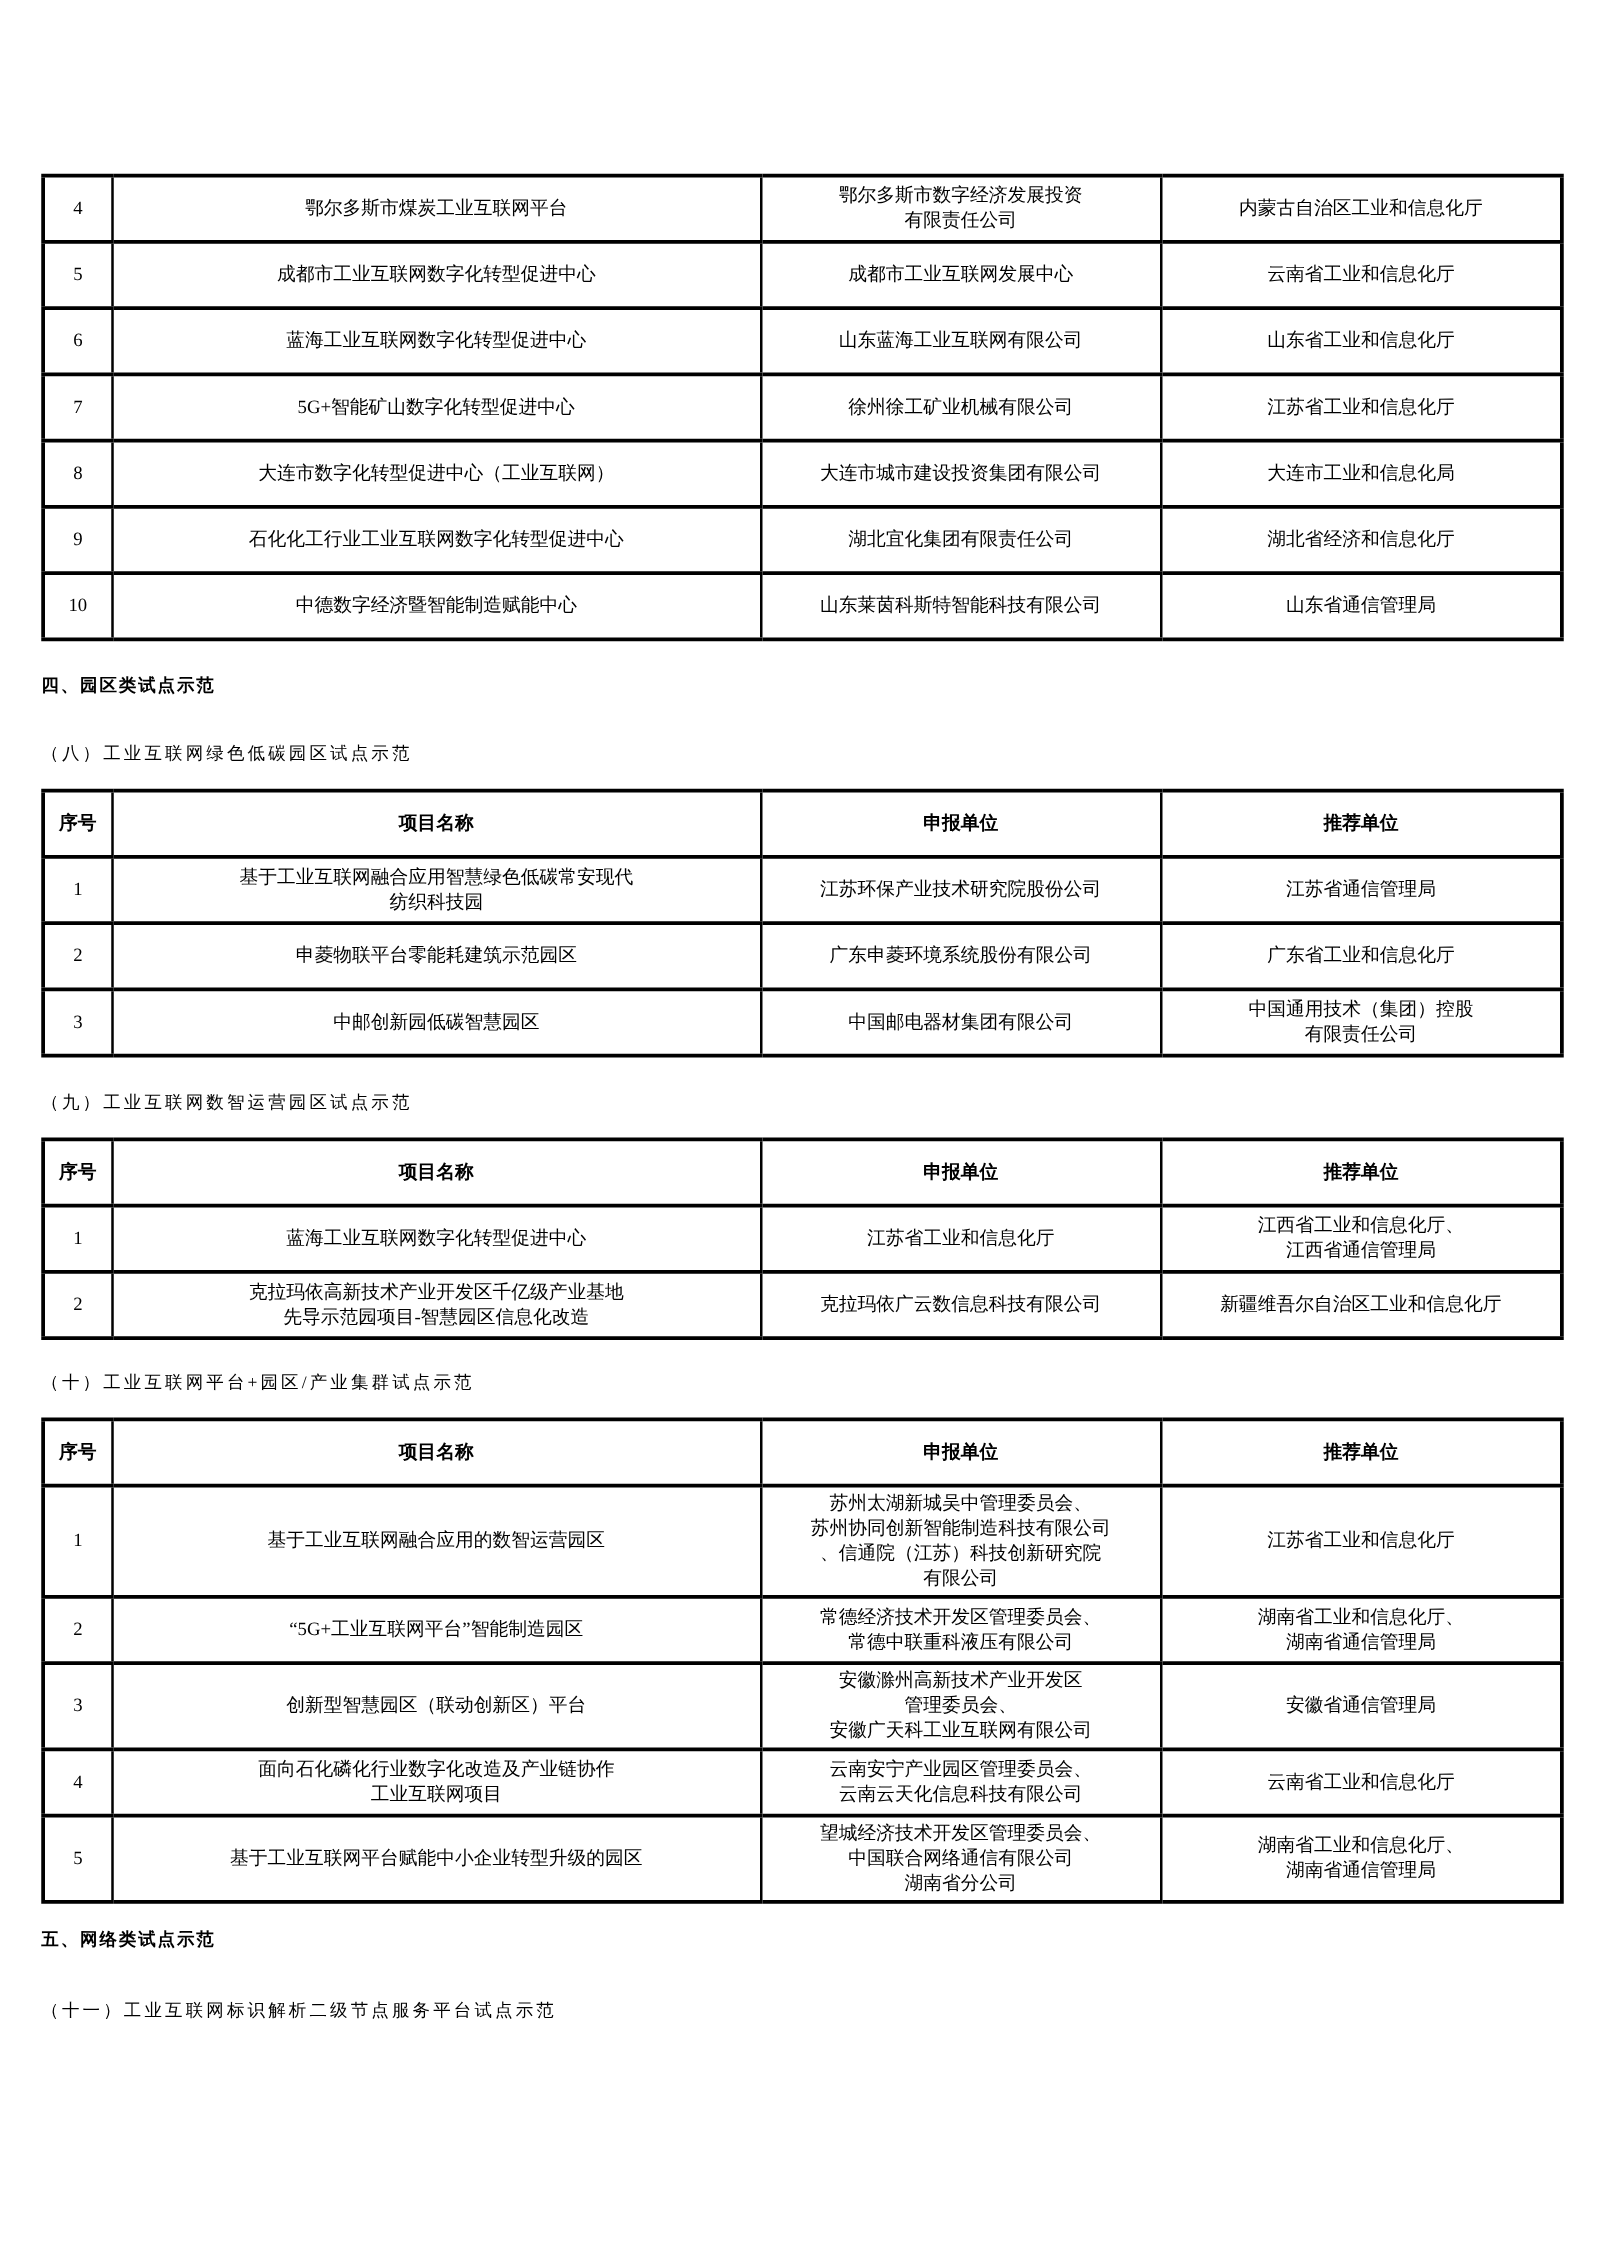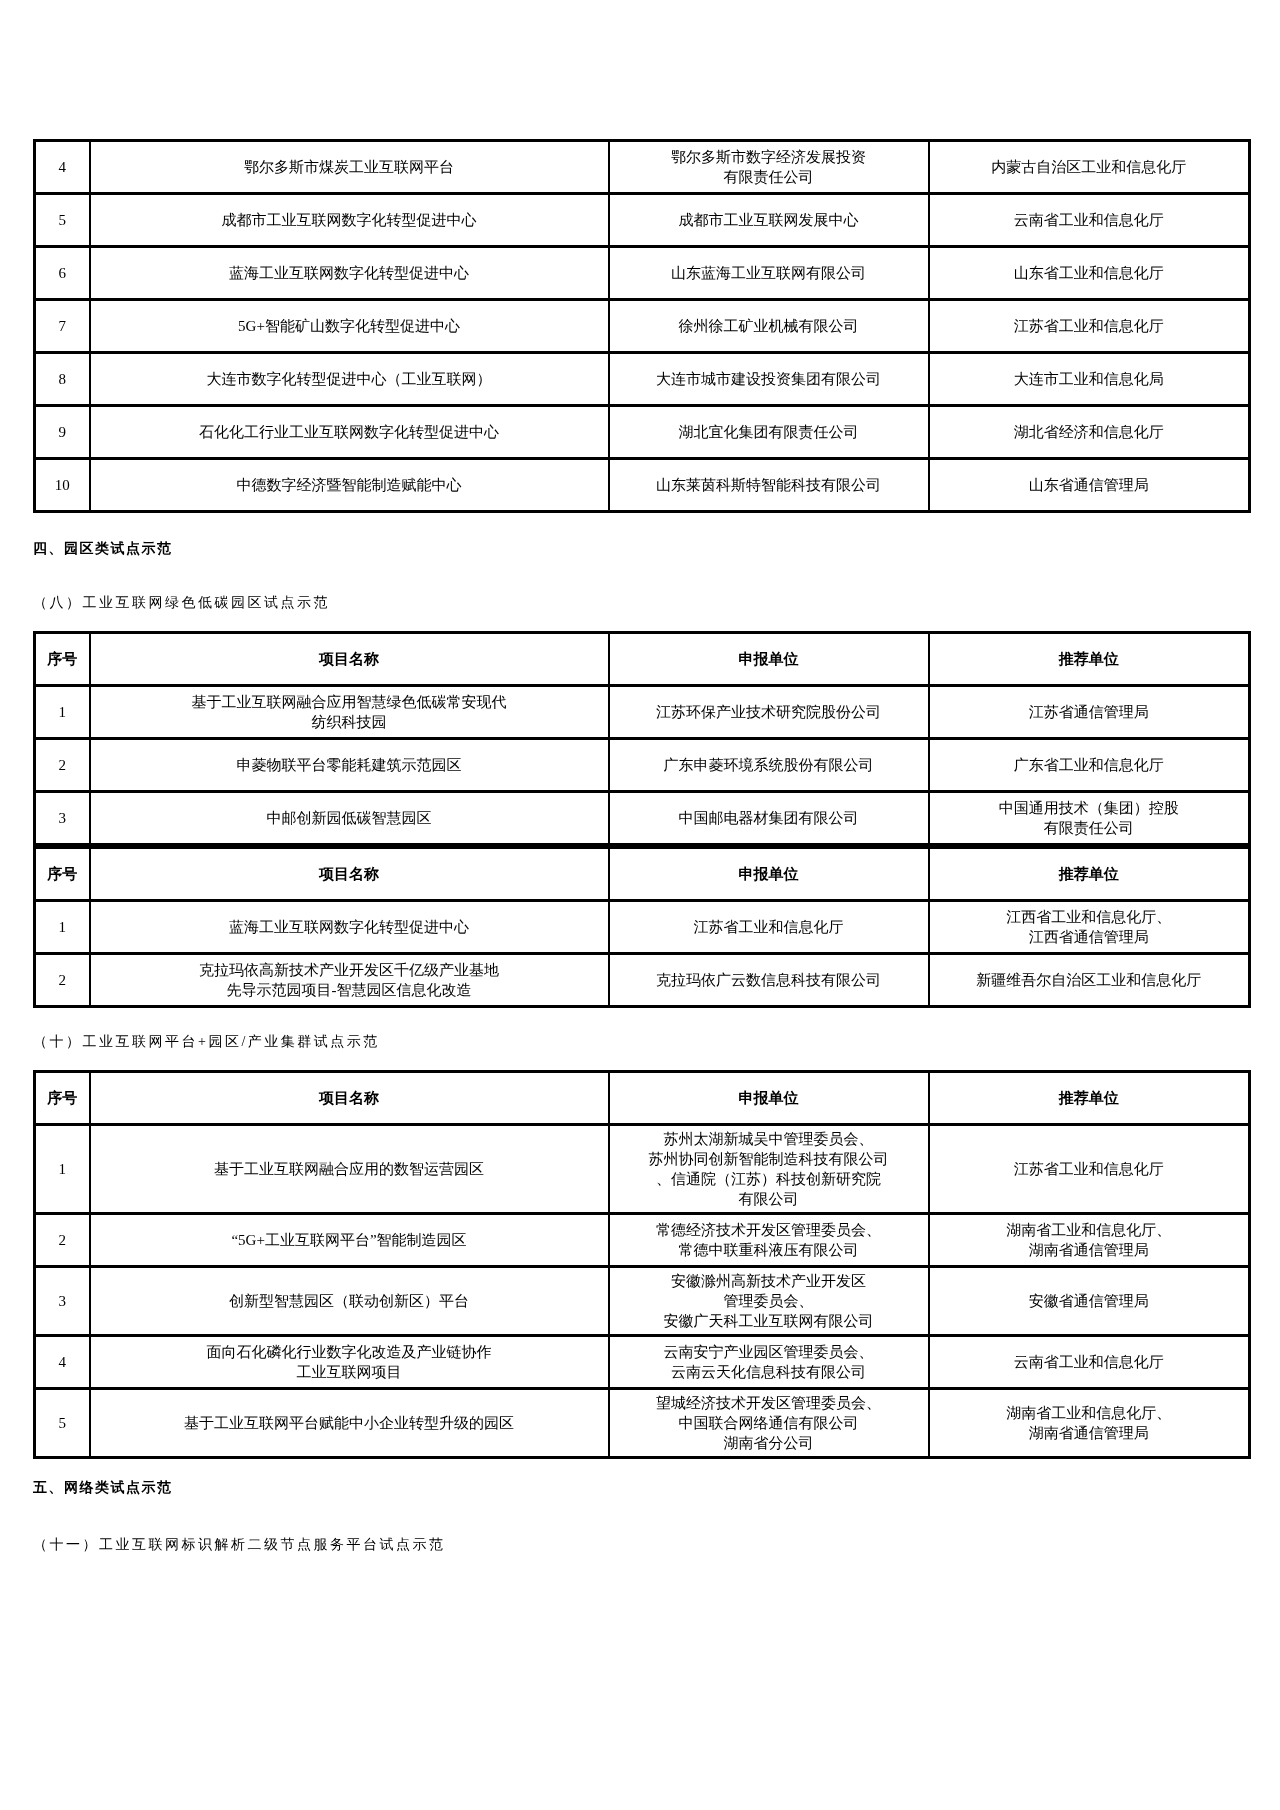--- a/index.html
+++ b/index.html
@@ -168,20 +168,21 @@
       <tr class="rh-57">
         <td>3</td>
         <td>中邮创新园低碳智慧园区</td>
         <td>中国邮电器材集团有限公司</td>
         <td>中国通用技术（集团）控股
 有限责任公司</td>
       </tr>
     </tbody>
   </table>
 
+  <p id="title-9" class="sub-title">（九）工业互联网数智运营园区试点示范</p>
 
   <table class="doc-table">
     <colgroup>
         <col class="c-seq">
         <col class="c-proj">
         <col class="c-app">
         <col class="c-rec">
       </colgroup>
     <tbody>
       <tr>

